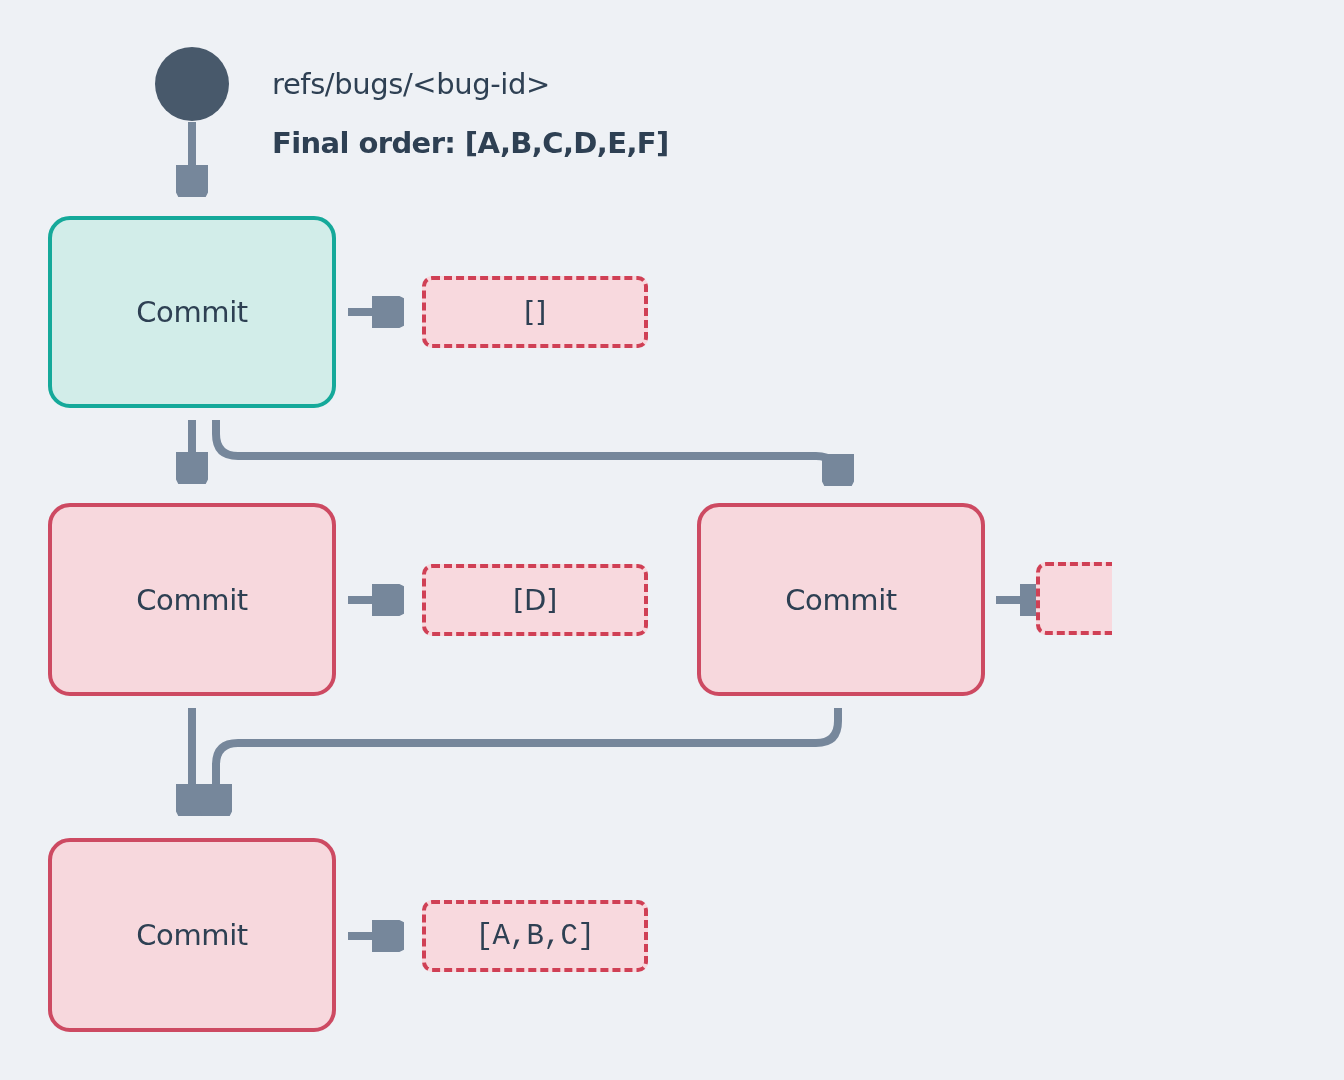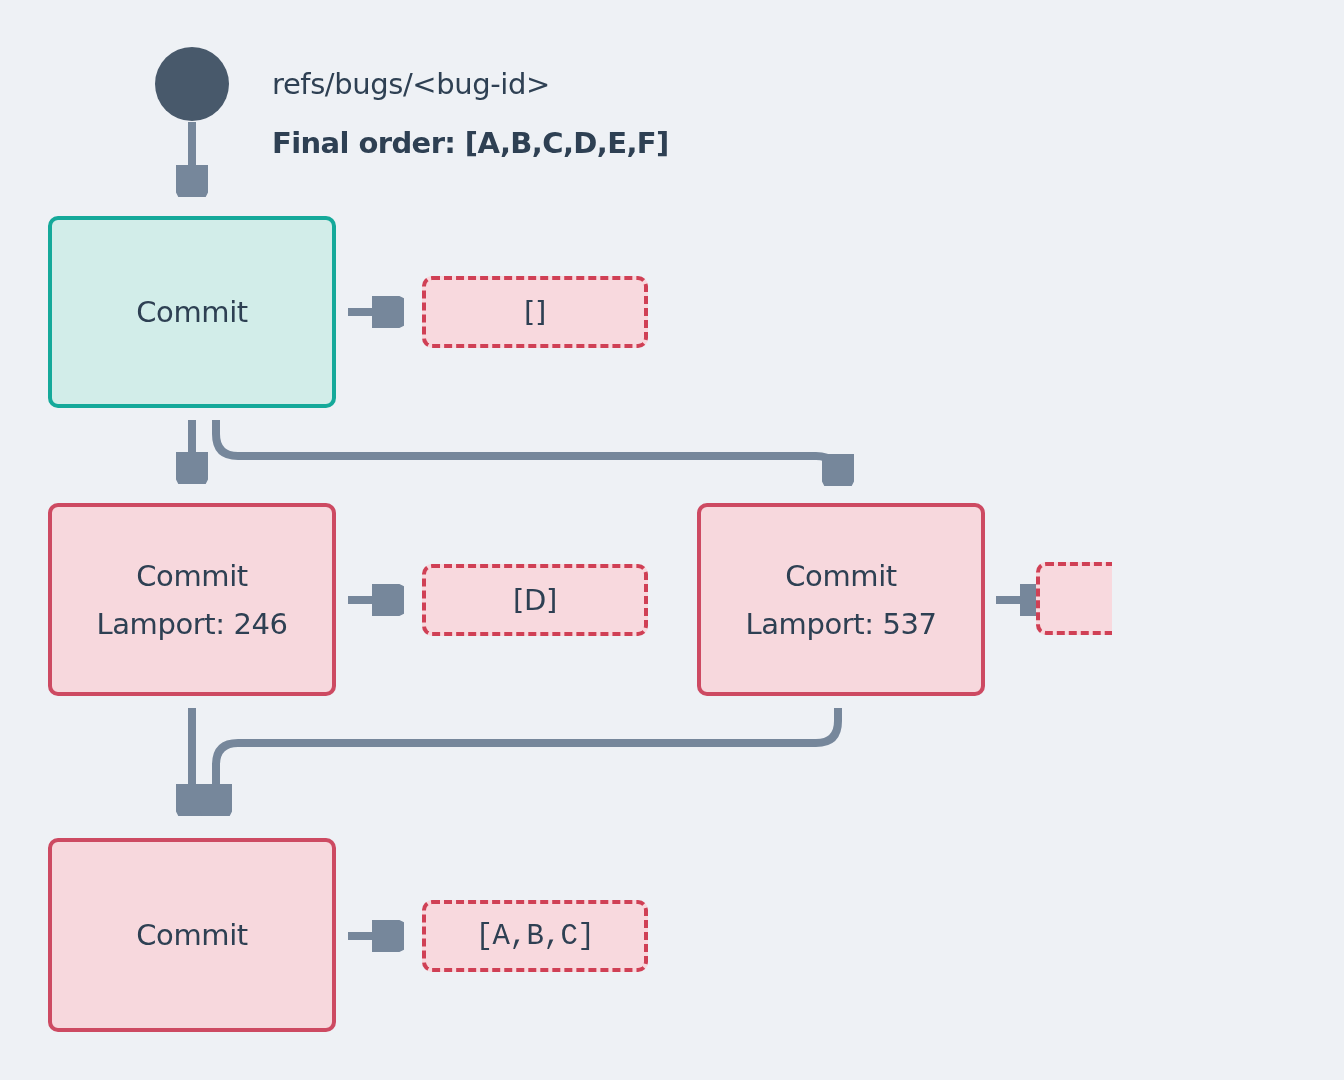--- a/index.html
+++ b/index.html
@@ -47,21 +47,21 @@
     font-size: 29px;
     font-weight: 700;
     letter-spacing: -0.6px;
     color: #2e4053;
     white-space: nowrap;
     text-align: center;
   }
   .commit-box {
     position: absolute;
     box-sizing: border-box;
-    border-radius: 10px;
+    border-radius: 22px;
     display: flex;
     flex-direction: column;
     align-items: center;
     justify-content: center;
     text-align: center;
     font-size: 29px;
     line-height: 48px;
     letter-spacing: -0.4px;
     color: #2e4053;
   }
@@ -124,29 +124,27 @@
 
   <div class="commit-box teal node-864">
     <div>Commit</div>
   </div>
   <div class="payload-box payload-empty">
     <span>[]</span>
   </div>
 
   <div class="commit-box pink node-246">
     <div>Commit</div>
-    <div>Lamport: 246</div>
   </div>
   <div class="payload-box payload-d">
     <span>[D]</span>
   </div>
 
   <div class="commit-box pink node-537">
     <div>Commit</div>
-    <div>Lamport: 537</div>
   </div>
   <div class="payload-box payload-ef">
     <span>[E,F]</span>
   </div>
 
   <div class="commit-box pink node-127">
     <div>Commit</div>
   </div>
   <div class="payload-box payload-abc">
     <span>[A,B,C]</span>

